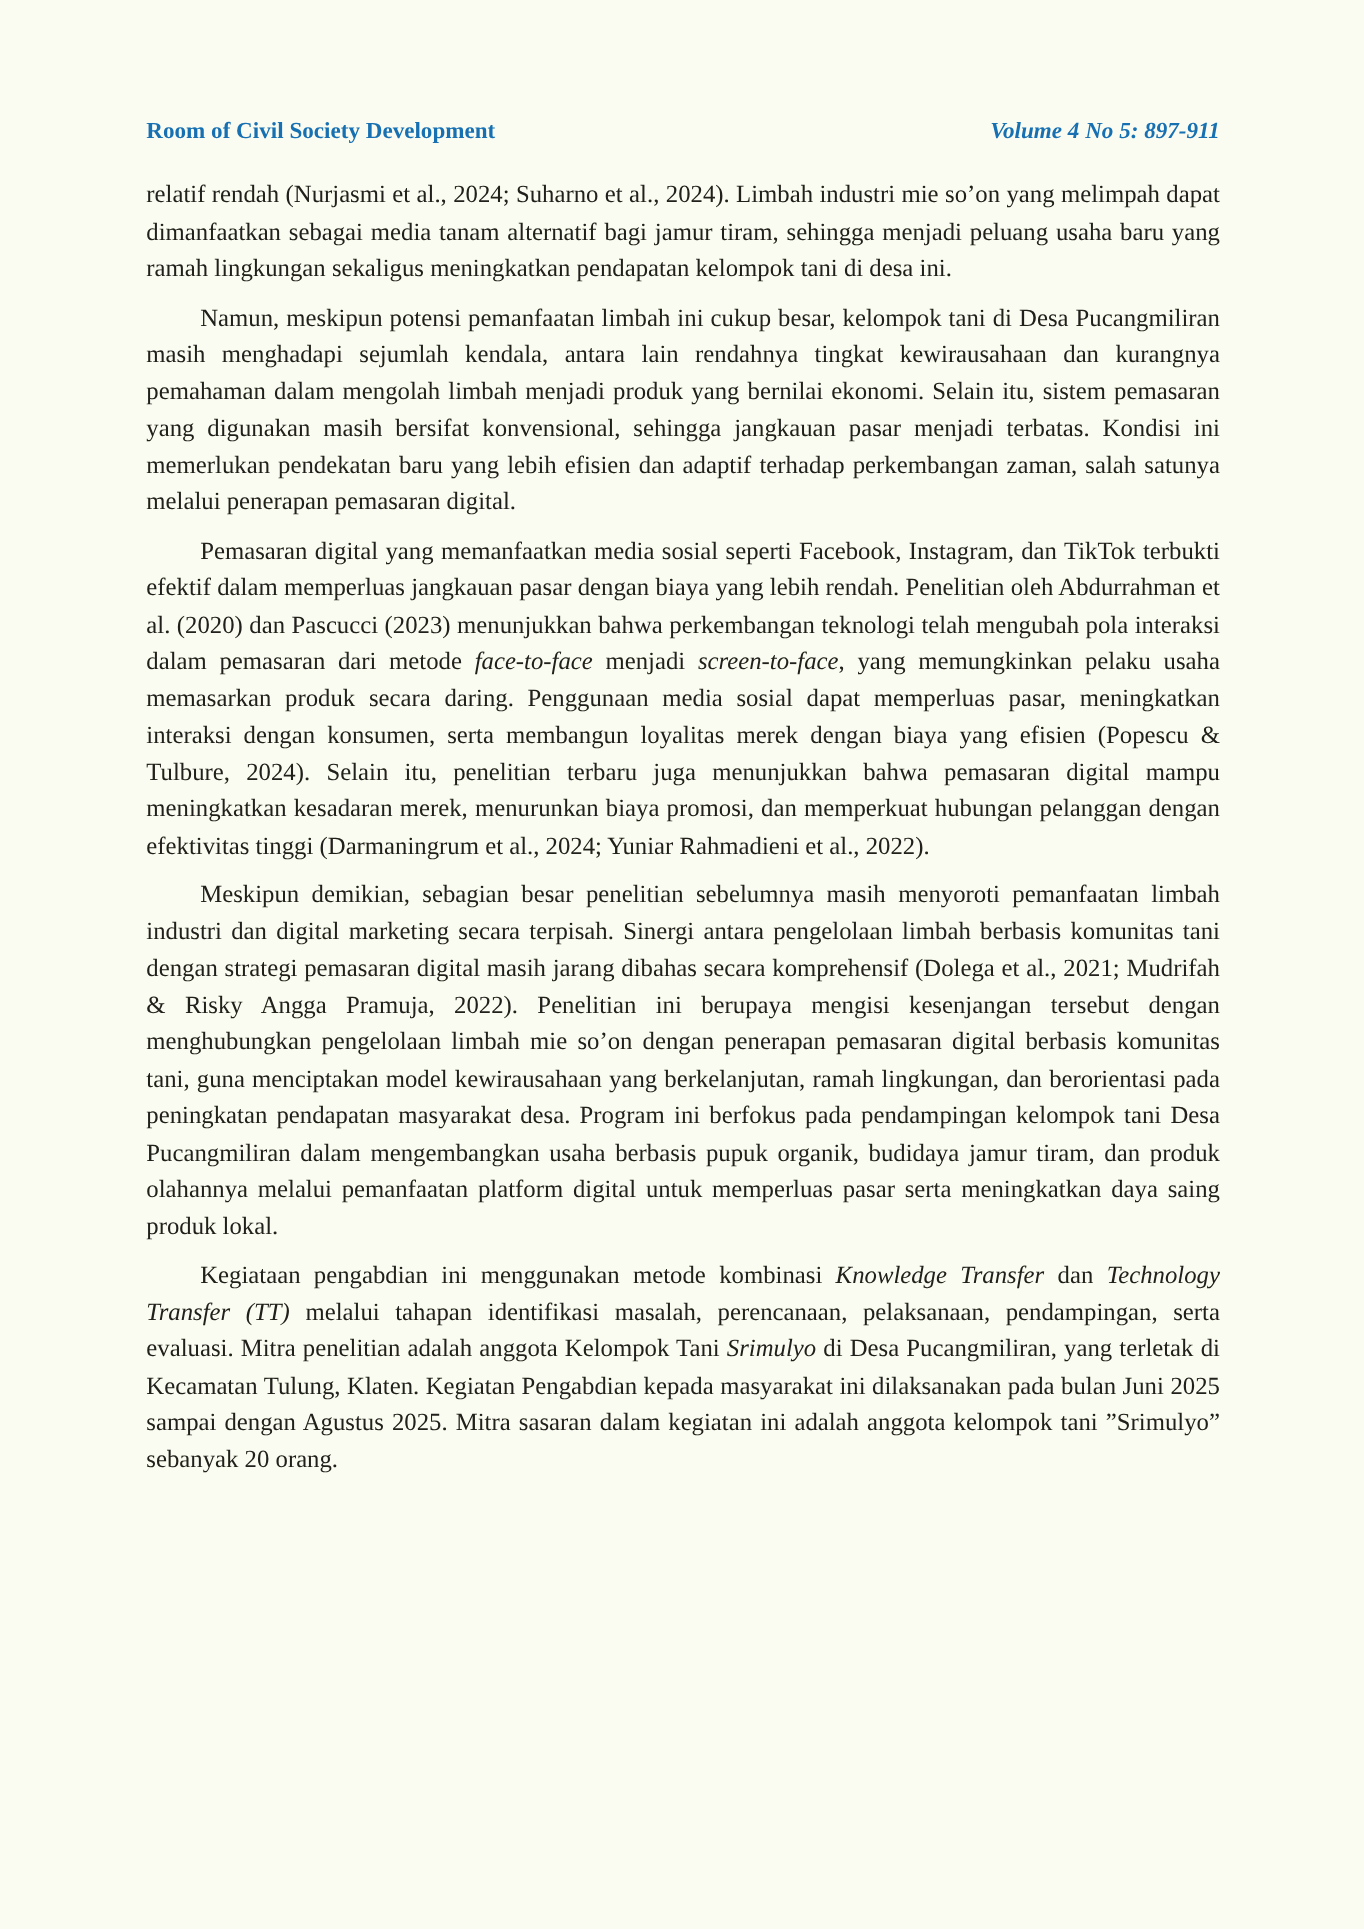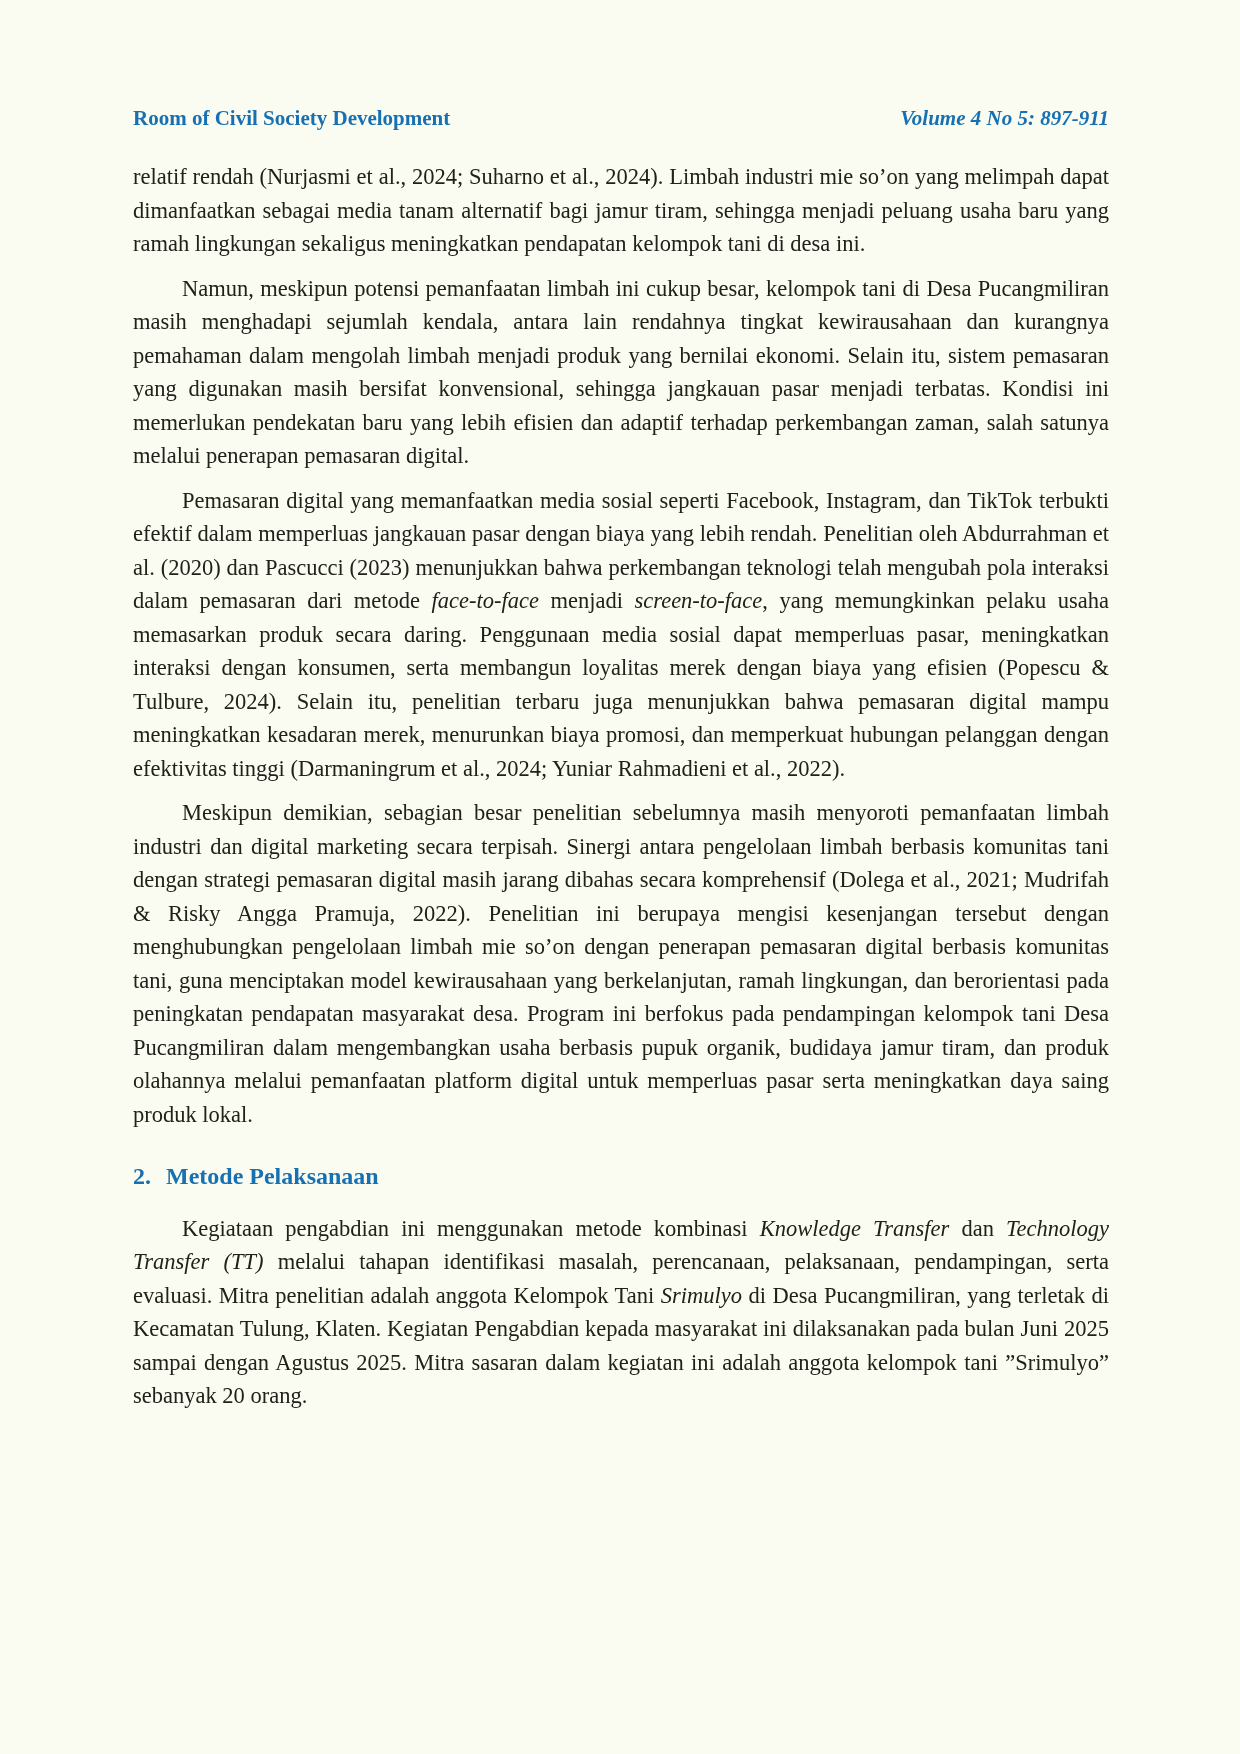--- a/index.html
+++ b/index.html
@@ -68,23 +68,20 @@
     <div class="journal">Room of Civil Society Development</div>
     <div class="volume">Volume 4 No 5: 897-911</div>
   </header>
 
   <main class="content">
     <p class="para no-indent"><span>relatif rendah (Nurjasmi et al., 2024; Suharno et al., 2024). Limbah industri mie so’on yang melimpah dapat dimanfaatkan sebagai media tanam alternatif bagi jamur tiram, sehingga menjadi peluang usaha baru yang ramah lingkungan sekaligus meningkatkan pendapatan kelompok tani di desa ini.</span></p>
     <p class="para"><span>Namun, meskipun potensi pemanfaatan limbah ini cukup besar, kelompok tani di Desa Pucangmiliran masih menghadapi sejumlah kendala, antara lain rendahnya tingkat kewirausahaan dan kurangnya pemahaman dalam mengolah limbah menjadi produk yang bernilai ekonomi. Selain itu, sistem pemasaran yang digunakan masih bersifat konvensional, sehingga jangkauan pasar menjadi terbatas. Kondisi ini memerlukan pendekatan baru yang lebih efisien dan adaptif terhadap perkembangan zaman, salah satunya melalui penerapan pemasaran digital.</span></p>
     <p class="para"><span>Pemasaran digital yang memanfaatkan media sosial seperti Facebook, Instagram, dan TikTok terbukti efektif dalam memperluas jangkauan pasar dengan biaya yang lebih rendah. Penelitian oleh Abdurrahman et al. (2020) dan Pascucci (2023) menunjukkan bahwa perkembangan teknologi telah mengubah pola interaksi dalam pemasaran dari metode </span><em>face-to-face</em><span> menjadi </span><em>screen-to-face</em><span>, yang memungkinkan pelaku usaha memasarkan produk secara daring. Penggunaan media sosial dapat memperluas pasar, meningkatkan interaksi dengan konsumen, serta membangun loyalitas merek dengan biaya yang efisien (Popescu &amp; Tulbure, 2024). Selain itu, penelitian terbaru juga menunjukkan bahwa pemasaran digital mampu meningkatkan kesadaran merek, menurunkan biaya promosi, dan memperkuat hubungan pelanggan dengan efektivitas tinggi (Darmaningrum et al., 2024; Yuniar Rahmadieni et al., 2022).</span></p>
     <p class="para"><span>Meskipun demikian, sebagian besar penelitian sebelumnya masih menyoroti pemanfaatan limbah industri dan digital marketing secara terpisah. Sinergi antara pengelolaan limbah berbasis komunitas tani dengan strategi pemasaran digital masih jarang dibahas secara komprehensif (Dolega et al., 2021; Mudrifah &amp; Risky Angga Pramuja, 2022). Penelitian ini berupaya mengisi kesenjangan tersebut dengan menghubungkan pengelolaan limbah mie so’on dengan penerapan pemasaran digital berbasis komunitas tani, guna menciptakan model kewirausahaan yang berkelanjutan, ramah lingkungan, dan berorientasi pada peningkatan pendapatan masyarakat desa. Program ini berfokus pada pendampingan kelompok tani Desa Pucangmiliran dalam mengembangkan usaha berbasis pupuk organik, budidaya jamur tiram, dan produk olahannya melalui pemanfaatan platform digital untuk memperluas pasar serta meningkatkan daya saing produk lokal.</span></p>
 
-    <h2 class="heading">
-      <span class="h-num">2.</span><span class="h-title">Metode Pelaksanaan</span>
-    </h2>
 
     <p class="para"><span>Kegiataan pengabdian ini menggunakan metode kombinasi </span><em>Knowledge Transfer</em><span> dan </span><em>Technology Transfer (TT)</em><span> melalui tahapan identifikasi masalah, perencanaan, pelaksanaan, pendampingan, serta evaluasi. Mitra penelitian adalah anggota Kelompok Tani </span><em>Srimulyo</em><span> di Desa Pucangmiliran, yang terletak di Kecamatan Tulung, Klaten. Kegiatan Pengabdian kepada masyarakat ini dilaksanakan pada bulan Juni 2025 sampai dengan Agustus 2025. Mitra sasaran dalam kegiatan ini adalah anggota kelompok tani ”Srimulyo” sebanyak 20 orang.</span></p>
   </main>
 
   <footer class="footer">
     <span class="pagenum">899</span>
   </footer>
 
 </div>
 

